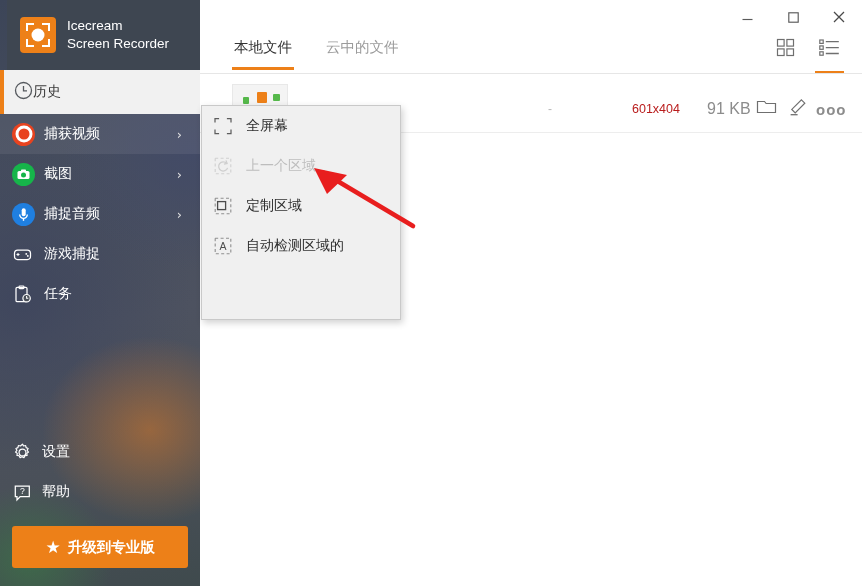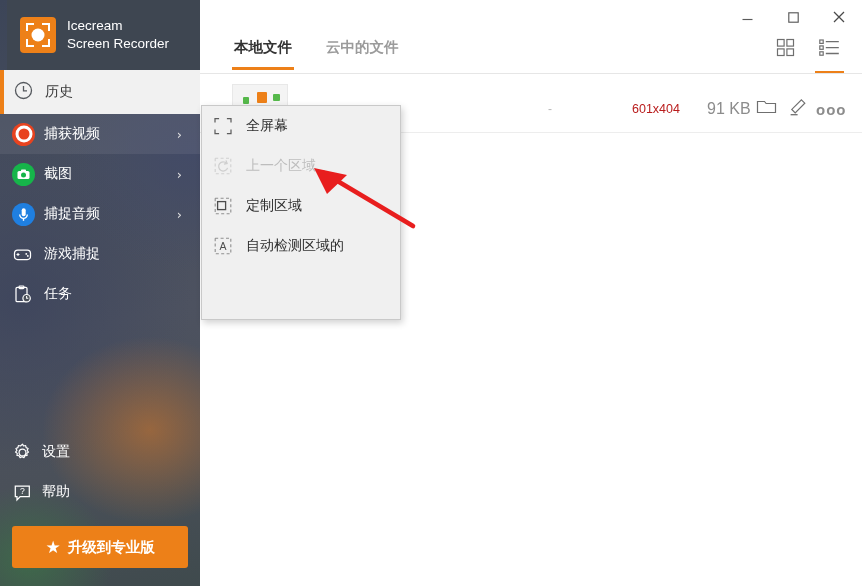--- a/index.html
+++ b/index.html
@@ -47,21 +47,21 @@
   .brand-l2 { font-size: 13.5px; }
 
   
   .history-row {
     position: absolute; left: 0; top: 70px; width: 200px; height: 44px;
     background: #f1f1f1; display: flex; align-items: center; padding-left: 14px;
   }
   .history-accent {
     position: absolute; left: 0; top: 0; width: 4px; height: 44px; background: #ed8018;
   }
-  .history-label { margin-left: 12px; font-size: 14px; color: #3b3b3b; }
+  .history-label { font-size: 14px; color: #3b3b3b; }
 
   .nav-list { position: absolute; left: 0; top: 114px; width: 200px; }
   .nav-item {
     position: relative; height: 40px; display: flex; align-items: center;
     padding-left: 12px; color: #ffffff; font-size: 14px;
   }
   .nav-item.hl { background: rgba(255,255,255,0.07); }
   .nav-ico { width: 30px; flex: 0 0 30px; display: flex; align-items: center; }
   .nav-label { margin-left: 2px; }
   .nav-chev {
@@ -102,21 +102,20 @@
     width: 46px; height: 34px; display: flex; align-items: center; justify-content: center;
     cursor: pointer;
   }
 
   .tabs {
     position: absolute; left: 34px; top: 38px; display: flex; gap: 34px;
   }
   .tab {
     font-size: 14.5px; color: #9b9b9b; padding-bottom: 13px; cursor: pointer;
     position: relative;
-    font-weight: bold;
   }
   .tab.active { color: #333333; }
   .tab.active::after {
     content: ''; position: absolute; left: -2px; right: -2px; bottom: 0;
     height: 3px; background: #ed8018;
   }
   .view-toggle { position: absolute; right: 22px; top: 38px; display: flex; gap: 24px; }
   .vt { position: relative; padding-bottom: 13px; cursor: pointer; }
   .vt.active::after {
     content: ''; position: absolute; left: -4px; right: -4px; bottom: 0;

